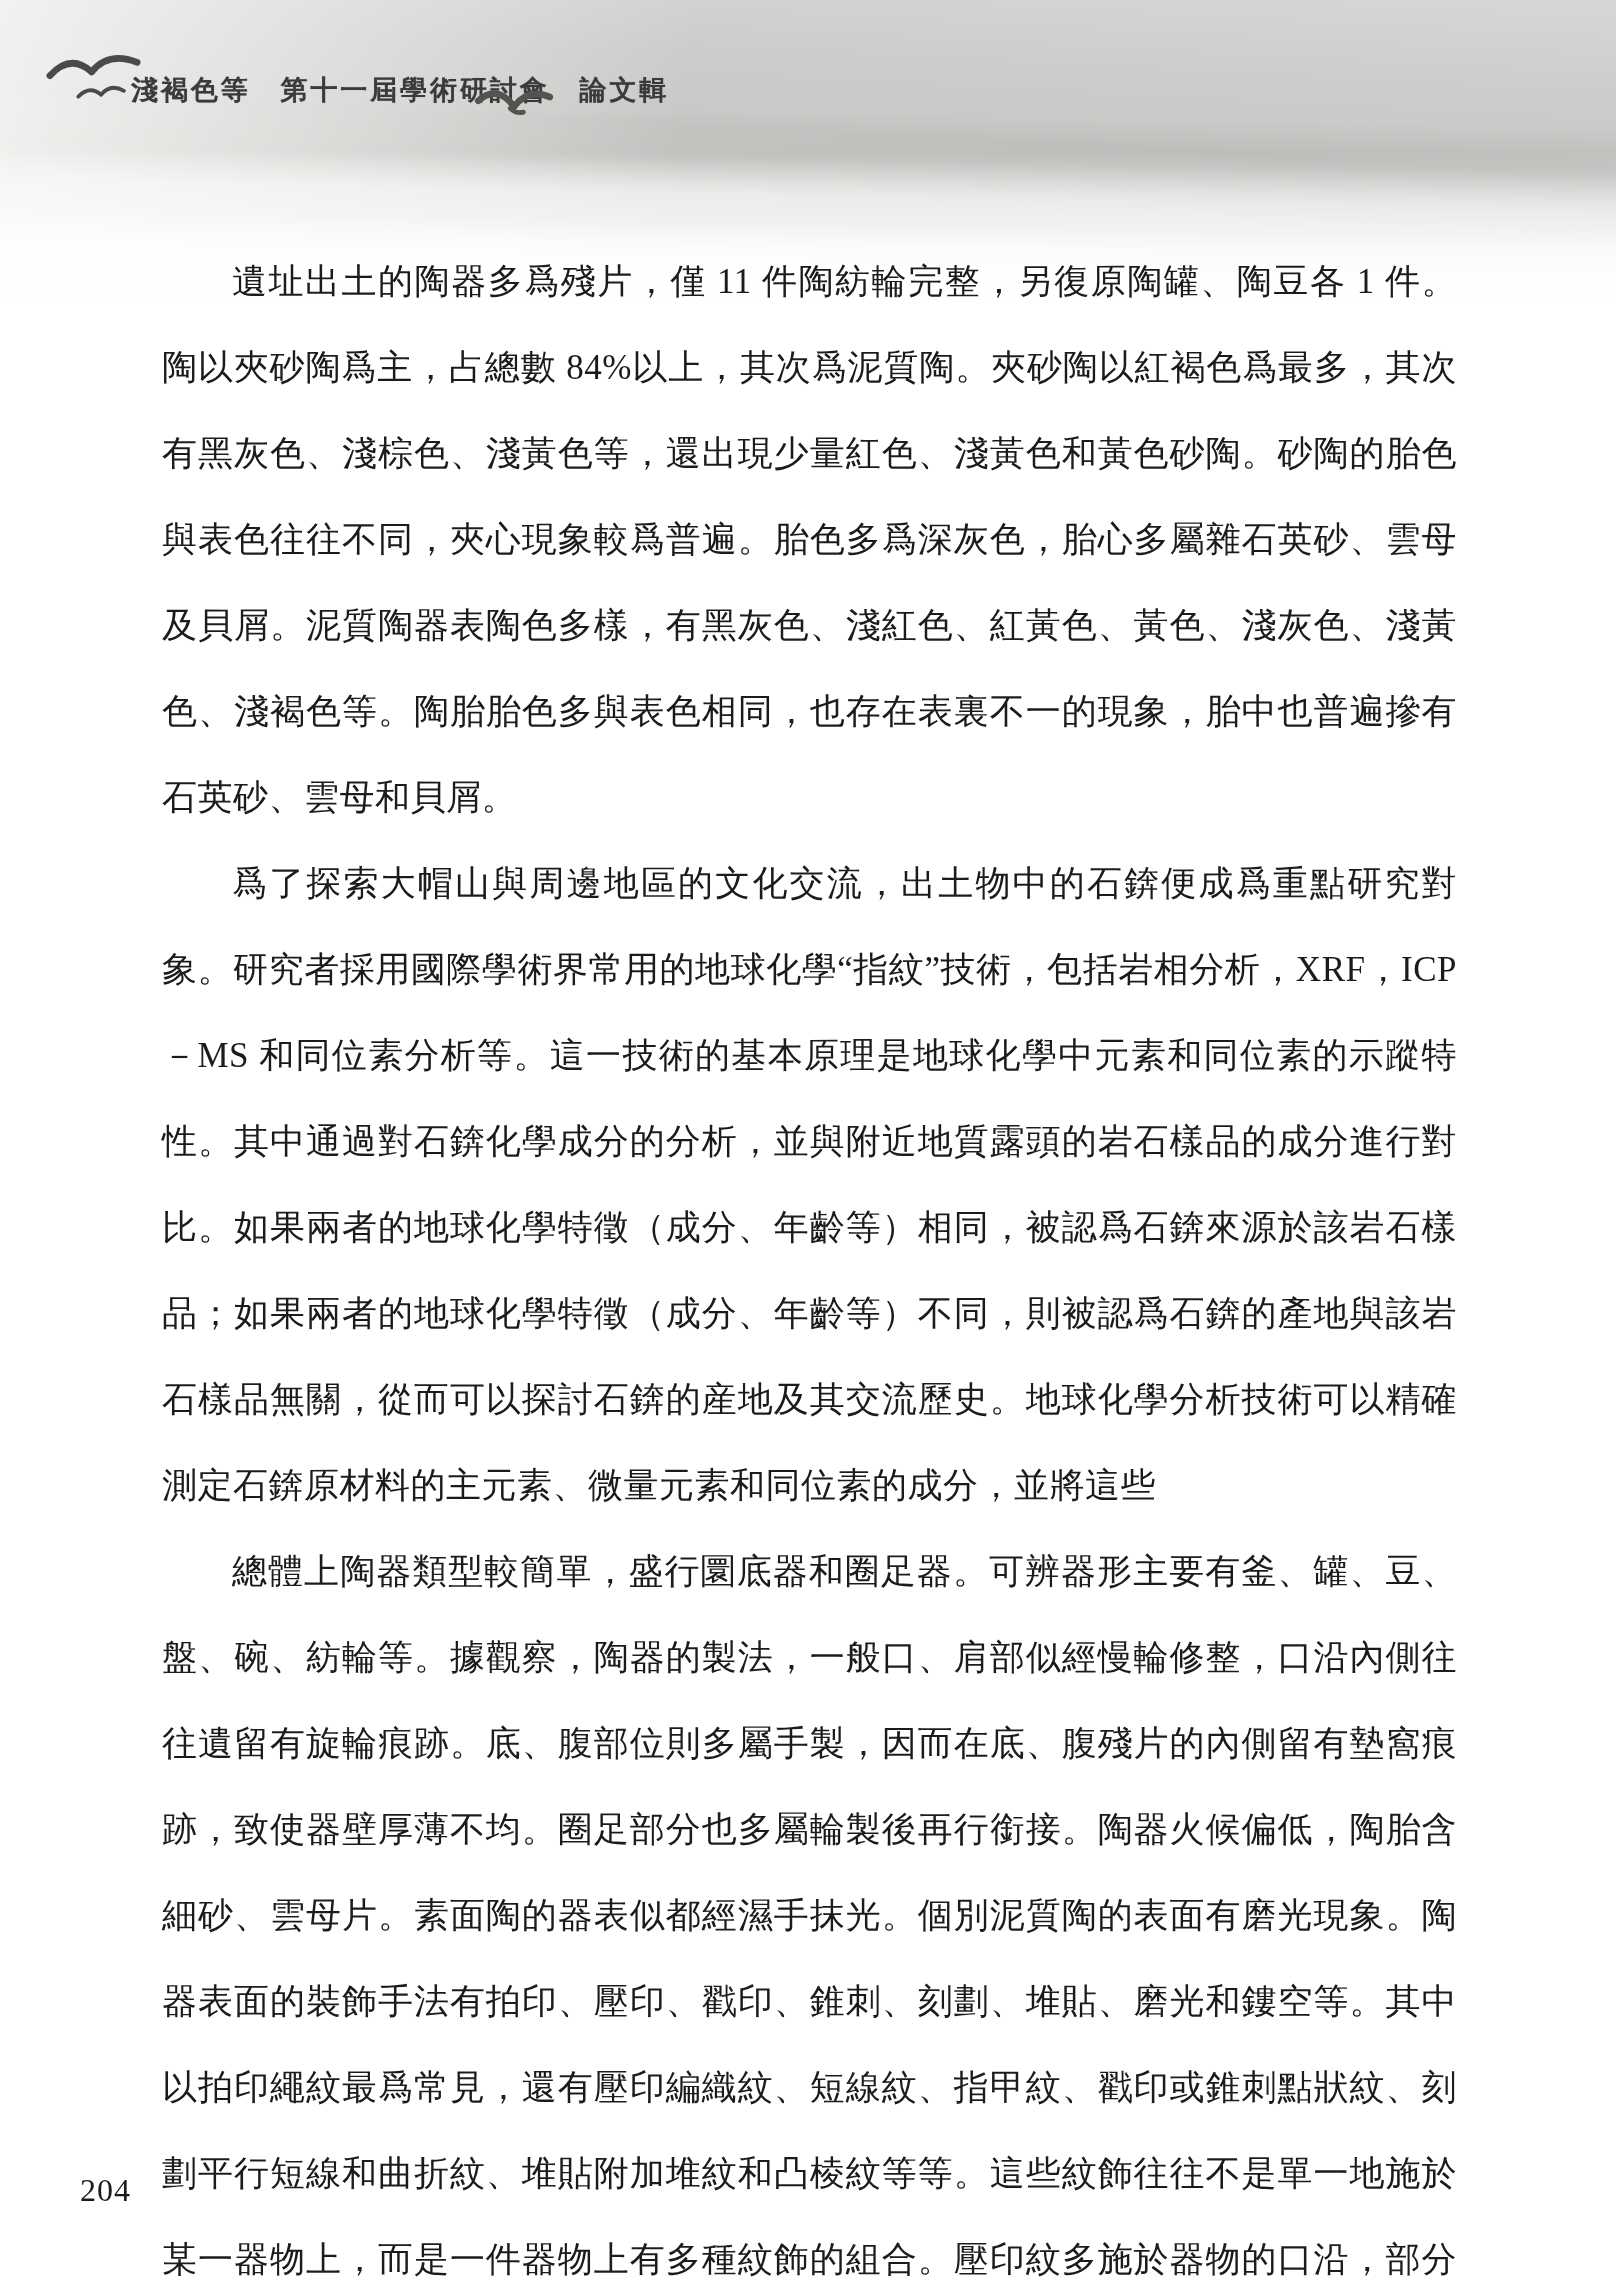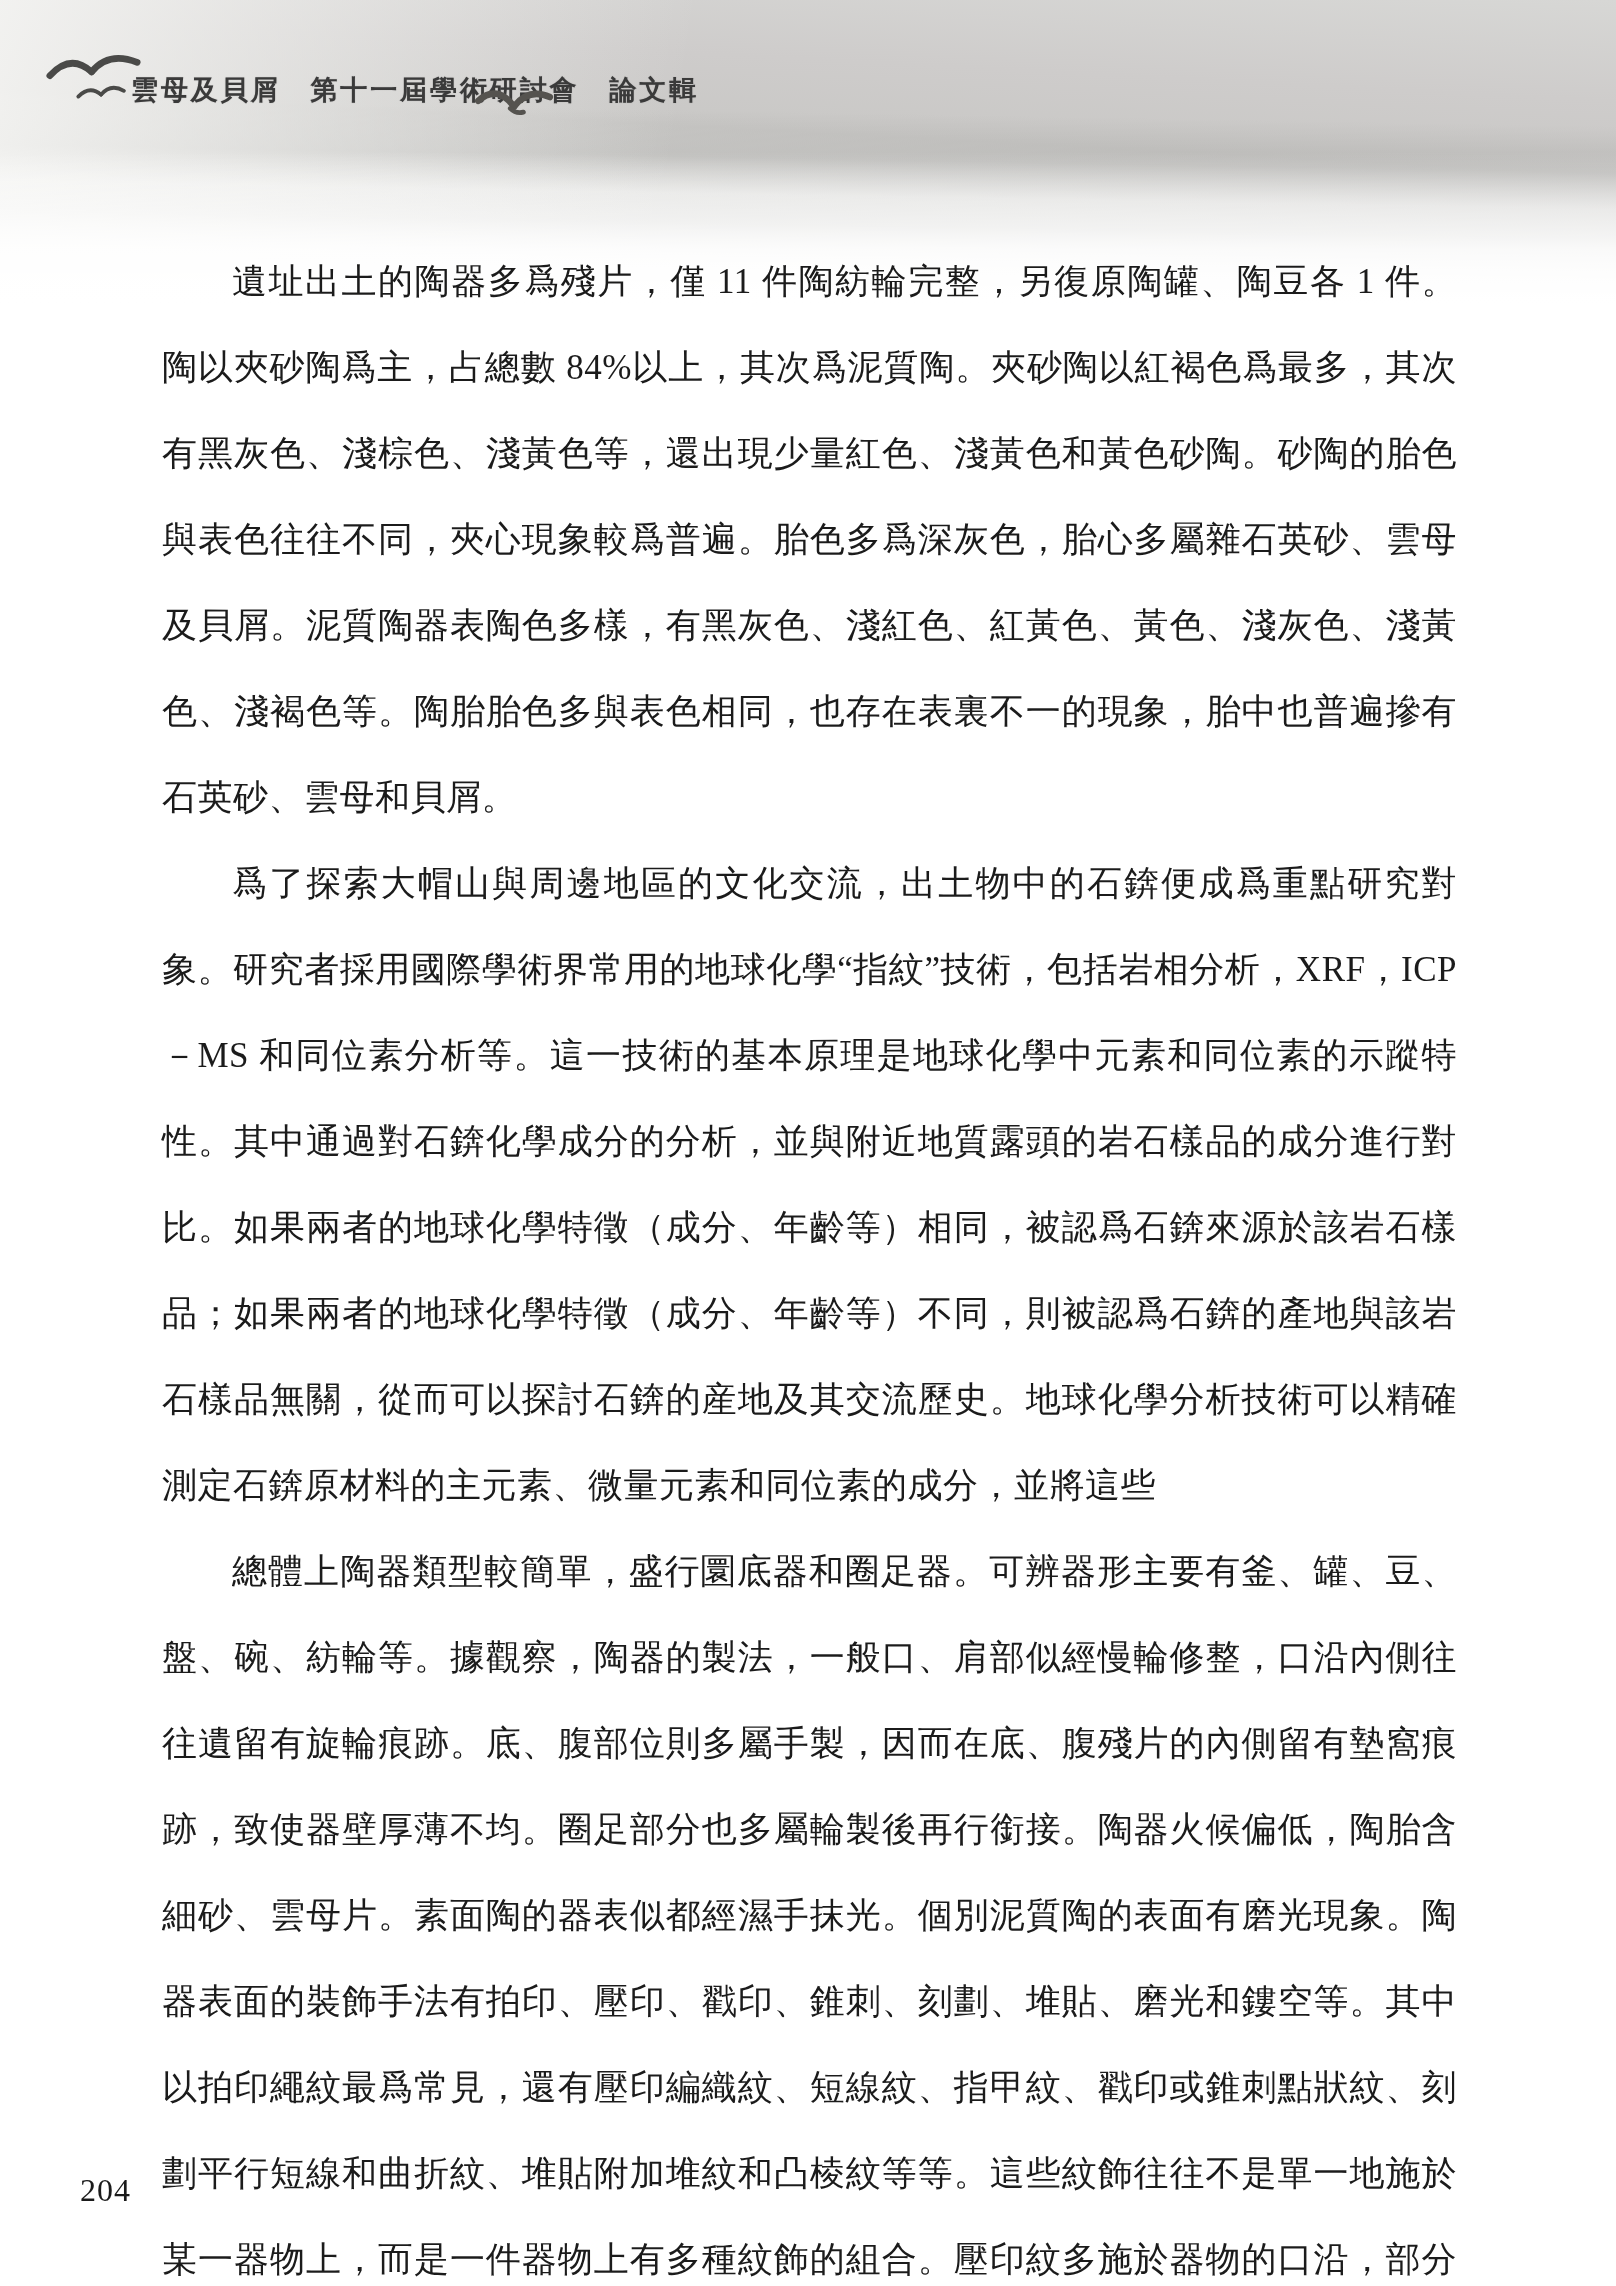--- a/index.html
+++ b/index.html
@@ -77,21 +77,21 @@
 
   <header class="banner">
     <span class="gull gull-left">
       <svg viewBox="0 0 100 62" xmlns="http://www.w3.org/2000/svg" fill="none" stroke="#4a4a48" stroke-linecap="round">
         <path d="M4 28 Q 26 4, 48 24" stroke-width="7"></path>
         <path d="M48 24 Q 66 2, 96 14" stroke-width="7"></path>
         <path d="M34 50 Q 46 38, 58 48" stroke-width="4"></path>
         <path d="M58 48 Q 68 36, 82 44" stroke-width="4"></path>
       </svg>
     </span>
-    <div class="header-title">雲母及貝屑　第十一屆學術研討會　論文輯</div>
+    <div class="header-title">淺褐色等　第十一屆學術研討會　論文輯</div>
     <span class="gull gull-right">
       <svg viewBox="0 0 84 52" xmlns="http://www.w3.org/2000/svg" fill="none" stroke="#55534f" stroke-linecap="round">
         <path d="M4 20 Q 24 2, 42 26" stroke-width="7"></path>
         <path d="M42 26 Q 58 6, 80 16" stroke-width="7"></path>
         <path d="M38 28 Q 44 34, 52 32" stroke-width="5"></path>
       </svg>
     </span>
   </header>
 
   <main class="body-text">

